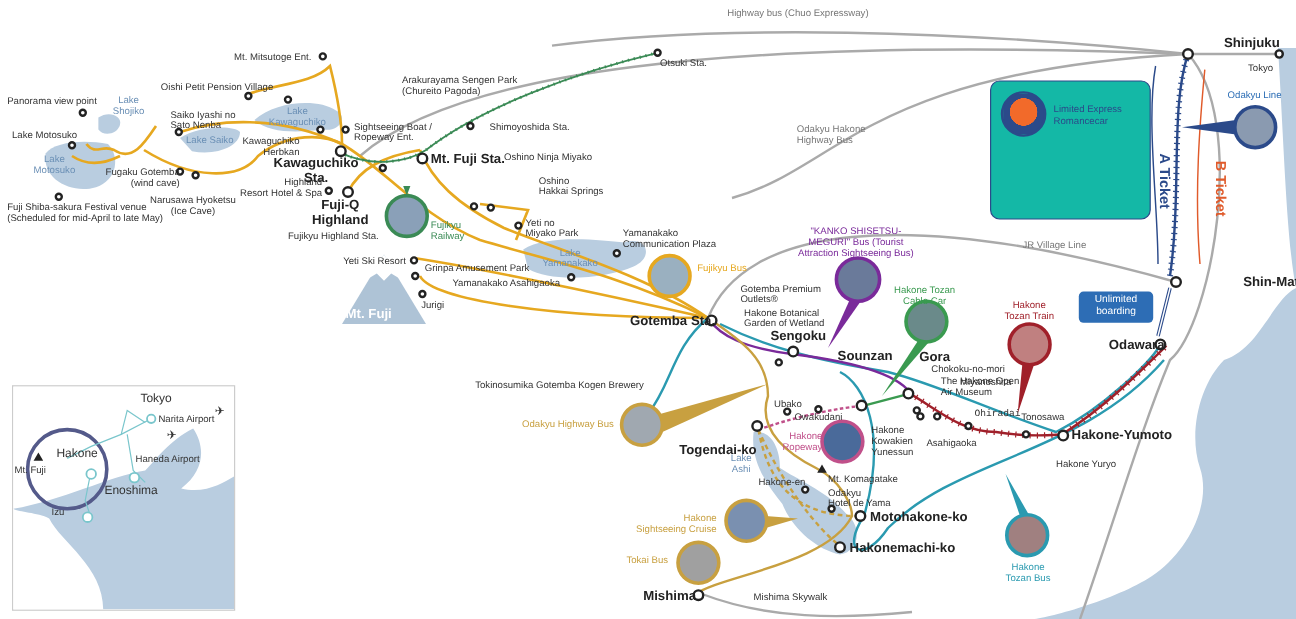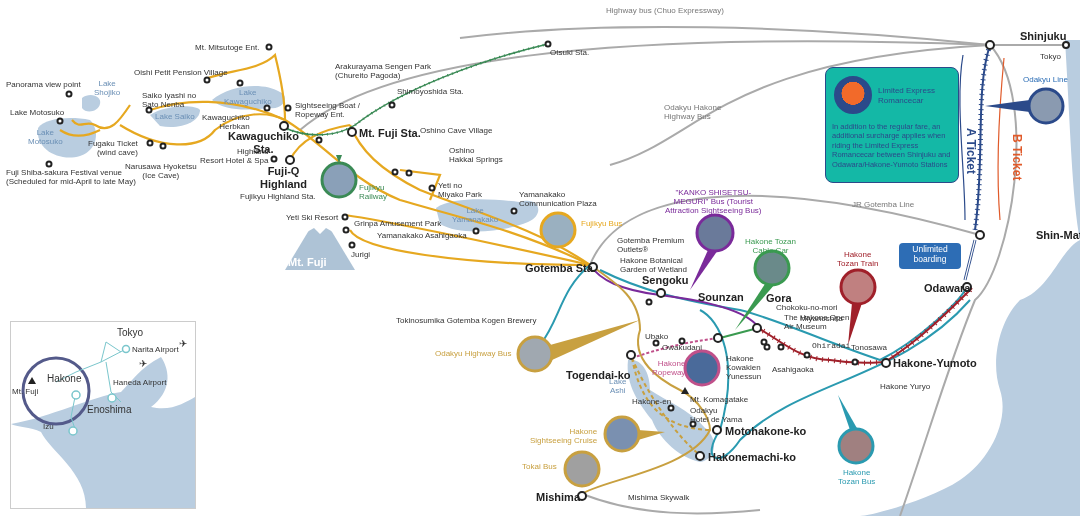--- a/index.html
+++ b/index.html
@@ -154,21 +154,21 @@
     <path d="M838 395 L850 430 L858 430Z" fill="#2a9ab0"></path>
     <circle cx="1046" cy="106" r="17" fill="#8a9ab0" stroke="#2b4a8a" stroke-width="3"></circle>
     <path d="M1030 100 L985 106 L1030 112Z" fill="#2b4a8a"></path>
     <path d="M681 394 L685 387 L689 394Z" fill="#222"></path>
   </g>
 </svg>
 
 <div class="lbl grey" style="left:606px;top:6px;">Highway bus (Chuo Expressway)</div>
 <div class="lbl grey ml" style="left:664px;top:103px;">Odakyu Hakone
 Highway Bus</div>
-<div class="lbl grey" style="left:852px;top:200px;">JR Gotemba Line</div>
+<div class="lbl grey" style="left:852px;top:200px;">JR Village Line</div>
 <div class="lbl" style="left:1023px;top:75px;color:#2b6db5;">Odakyu Line</div>
 <div class="lbl ml" style="left:359px;top:183px;color:#3a8a55;">Fujikyu
 Railway</div>
 <div class="lbl" style="left:581px;top:219px;color:#e6a820;">Fujikyu Bus</div>
 <div class="lbl ml" style="left:665px;top:188px;color:#7a2a9a;text-align:center;">"KANKO SHISETSU-
 MEGURI" Bus (Tourist
 Attraction Sightseeing Bus)</div>
 <div class="lbl ml" style="left:745px;top:237px;color:#3a9a50;text-align:center;">Hakone Tozan
 Cable Car</div>
 <div class="lbl ml" style="left:837px;top:250px;color:#a0202a;text-align:center;">Hakone
@@ -184,21 +184,20 @@
 
 <div class="ticket" style="left:978px;top:128px;color:#2b4a8a;">A Ticket</div>
 <div class="ticket" style="left:1024px;top:134px;color:#e05a2a;">B Ticket</div>
 <div class="unlimited">Unlimited
 boarding</div>
 
 <div class="infobox">
   <div class="pic"></div>
   <div class="ttl">Limited Express
 Romancecar</div>
-  <div class="txt">In addition to the regular fare, an additional surcharge applies when riding the Limited Express Romancecar between Shinjuku and Odawara/Hakone-Yumoto Stations</div>
 </div>
 
 <div class="lbl big" style="left:976px;top:30px;margin-left:44px;">Shinjuku</div>
 <div class="lbl big" style="left:988px;top:229px;margin-left:48px;">Shin-Matsuda</div>
 <div class="lbl big" style="left:924px;top:282px;">Odawara</div>
 <div class="lbl big" style="left:893px;top:357px;">Hakone-Yumoto</div>
 <div class="lbl big" style="left:525px;top:262px;">Gotemba Sta.</div>
 <div class="lbl big" style="left:642px;top:274px;">Sengoku</div>
 <div class="lbl big" style="left:698px;top:291px;">Sounzan</div>
 <div class="lbl big" style="left:766px;top:292px;">Gora</div>
@@ -207,50 +206,50 @@
 <div class="lbl big" style="left:708px;top:451px;">Hakonemachi-ko</div>
 <div class="lbl big" style="left:536px;top:491px;">Mishima</div>
 <div class="lbl big ml" style="left:228px;top:130px;text-align:center;">Kawaguchiko
 Sta.</div>
 <div class="lbl big ml" style="left:260px;top:165px;text-align:center;">Fuji-Q
 Highland</div>
 <div class="lbl big" style="left:359px;top:127px;">Mt. Fuji Sta.</div>
 
 <div class="lbl" style="left:1040px;top:52px;">Tokyo</div>
 <div class="lbl" style="left:550px;top:48px;">Otsuki Sta.</div>
-<div class="lbl" style="left:397px;top:87px;">Shimoyoshida Sta.</div>
+<div class="lbl" style="left:397px;top:101px;padding-left:11px;">Shimoyoshida Sta.</div>
 <div class="lbl ml" style="left:335px;top:62px;">Arakurayama Sengen Park
 (Chureito Pagoda)</div>
 <div class="lbl ml" style="left:295px;top:101px;">Sightseeing Boat /
 Ropeway Ent.</div>
 <div class="lbl" style="left:195px;top:43px;">Mt. Mitsutoge Ent.</div>
 <div class="lbl" style="left:134px;top:68px;">Oishi Petit Pension Village</div>
 <div class="lbl" style="left:6px;top:80px;">Panorama view point</div>
 <div class="lbl lake ml" style="left:94px;top:79px;">Lake
 Shojiko</div>
 <div class="lbl lake ml" style="left:224px;top:88px;">Lake
 Kawaguchiko</div>
 <div class="lbl ml" style="left:142px;top:91px;">Saiko Iyashi no
 Sato Nenba</div>
 <div class="lbl lake" style="left:155px;top:112px;">Lake Saiko</div>
 <div class="lbl ml" style="left:202px;top:113px;text-align:right;">Kawaguchiko
 Herbkan</div>
 <div class="lbl" style="left:10px;top:108px;">Lake Motosuko</div>
 <div class="lbl lake ml" style="left:28px;top:128px;">Lake
 Motosuko</div>
-<div class="lbl ml" style="left:88px;top:139px;text-align:right;">Fugaku Ticket
+<div class="lbl ml" style="left:88px;top:139px;text-align:right;">Fugaku Gotemba
 (wind cave)</div>
 <div class="lbl ml" style="left:125px;top:162px;text-align:center;">Narusawa Hyoketsu
 (Ice Cave)</div>
 <div class="lbl ml" style="left:6px;top:168px;">Fuji Shiba-sakura Festival venue
 (Scheduled for mid-April to late May)</div>
 <div class="lbl ml" style="left:200px;top:147px;text-align:right;">Highland
 Resort Hotel &amp; Spa</div>
 <div class="lbl" style="left:240px;top:192px;">Fujikyu Highland Sta.</div>
-<div class="lbl" style="left:420px;top:126px;">Oshino Cave Village</div>
+<div class="lbl" style="left:420px;top:126px;">Oshino Ninja Miyako</div>
 <div class="lbl ml" style="left:449px;top:146px;">Oshino
 Hakkai Springs</div>
 <div class="lbl ml" style="left:438px;top:181px;">Yeti no
 Miyako Park</div>
 <div class="lbl ml" style="left:519px;top:190px;">Yamanakako
 Communication Plaza</div>
 <div class="lbl lake ml" style="left:452px;top:206px;">Lake
 Yamanakako</div>
 <div class="lbl" style="left:286px;top:213px;">Yeti Ski Resort</div>
 <div class="lbl" style="left:354px;top:219px;">Grinpa Amusement Park</div>

